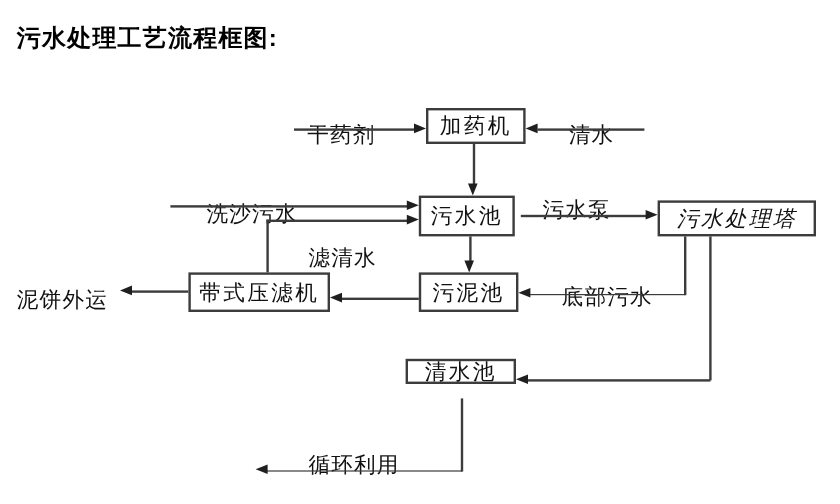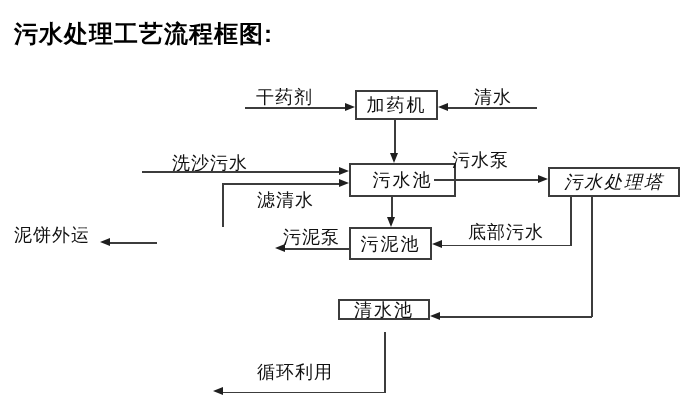--- a/index.html
+++ b/index.html
@@ -1,58 +1,58 @@
 <!DOCTYPE html>
 <html><head>
 <meta charset="utf-8">
 <style>
   html,body{margin:0;padding:0;background:#ffffff;}
   .canvas{
     position:relative;width:700px;height:420px;background:#ffffff;overflow:hidden;
     font-family:"Liberation Sans","DejaVu Sans",sans-serif;color:#111;
   }
   .title{
-    position:absolute;left:14px;top:18px;font-size:24px;font-weight:bold;
+    position:absolute;left:14px;top:18px;font-size:20px;font-weight:bold;
     letter-spacing:1px;color:#000;white-space:nowrap;
   }
   .node{
     position:absolute;border:2px solid #3c3c3c;background:#fff;
     display:flex;align-items:center;justify-content:center;
     font-size:18px;color:#111;letter-spacing:2px;box-sizing:border-box;white-space:nowrap;
   }
   .lbl{
-    position:absolute;font-size:18px;color:#111;letter-spacing:1px;white-space:nowrap;
+    position:absolute;font-size:18px;color:#111;letter-spacing:1px;white-space:nowrap;margin-top:15px;
   }
   .hline{position:absolute;height:1.5px;background:#3c3c3c;}
   .vline{position:absolute;width:1.5px;background:#3c3c3c;}
   .ah{position:absolute;width:0;height:0;}
   .ah-right{border-top:4.5px solid transparent;border-bottom:4.5px solid transparent;border-left:10px solid #1f1f1f;}
   .ah-left{border-top:4.5px solid transparent;border-bottom:4.5px solid transparent;border-right:10px solid #1f1f1f;}
   .ah-down{border-left:4.5px solid transparent;border-right:4.5px solid transparent;border-top:10px solid #1f1f1f;}
 </style>
 </head>
 <body>
 
 <div class="canvas">
 
   <div class="title">污水处理工艺流程框图:</div>
 
   <div class="node" style="left:355px;top:90px;width:83px;height:30px;">加药机</div>
-  <div class="node" style="left:349px;top:163px;width:107px;height:34px;">污水池</div>
+  <div class="node" style="left:349px;top:163px;width:80px;height:34px;">污水池</div>
   <div class="node" style="left:548px;top:167px;width:132px;height:30px;font-style:italic;">污水处理塔</div>
   <div class="node" style="left:349px;top:227px;width:83px;height:33px;">污泥池</div>
+  <div class="node" style="left:157px;top:227px;width:118px;height:33px;">带式压滤机</div>
   <div class="node" style="left:338px;top:299px;width:92px;height:21px;">清水池</div>
 
   <div class="lbl" style="left:256px;top:85px;">干药剂</div>
   <div class="lbl" style="left:474px;top:85px;">清水</div>
   <div class="lbl" style="left:257px;top:188px;">滤清水</div>
   <div class="lbl" style="left:172px;top:151px;">洗沙污水</div>
   <div class="lbl" style="left:452px;top:148px;">污水泵</div>
   <div class="lbl" style="left:468px;top:220px;">底部污水</div>
-  <div class="lbl" style="left:283px;top:225px;">污泥泵</div>
   <div class="lbl" style="left:14px;top:223px;">泥饼外运</div>
   <div class="lbl" style="left:257px;top:360px;">循环利用</div>
 
   <div class="hline" style="left:245px;top:107px;width:101px;"></div>
   <div class="ah ah-right" style="left:345px;top:103px;"></div>
 
   <div class="hline" style="left:448px;top:107px;width:89px;"></div>
   <div class="ah ah-left" style="left:438px;top:103px;"></div>
 
   <div class="vline" style="left:394px;top:120px;height:34px;"></div>

